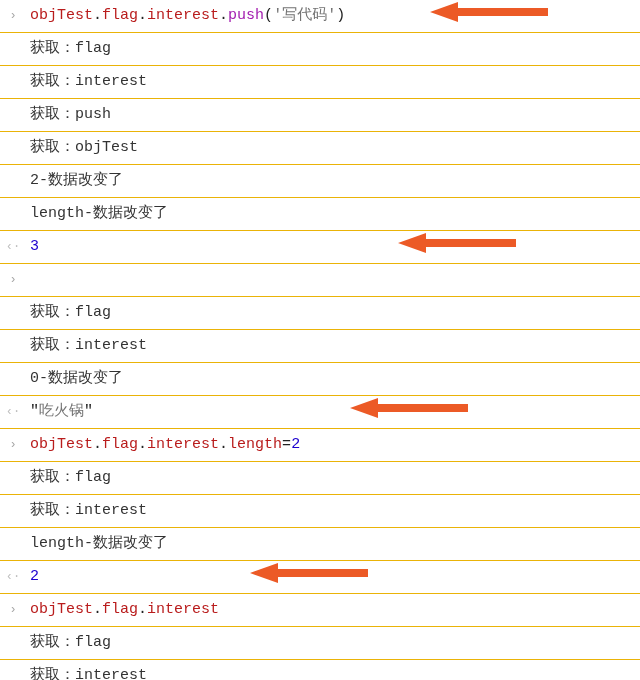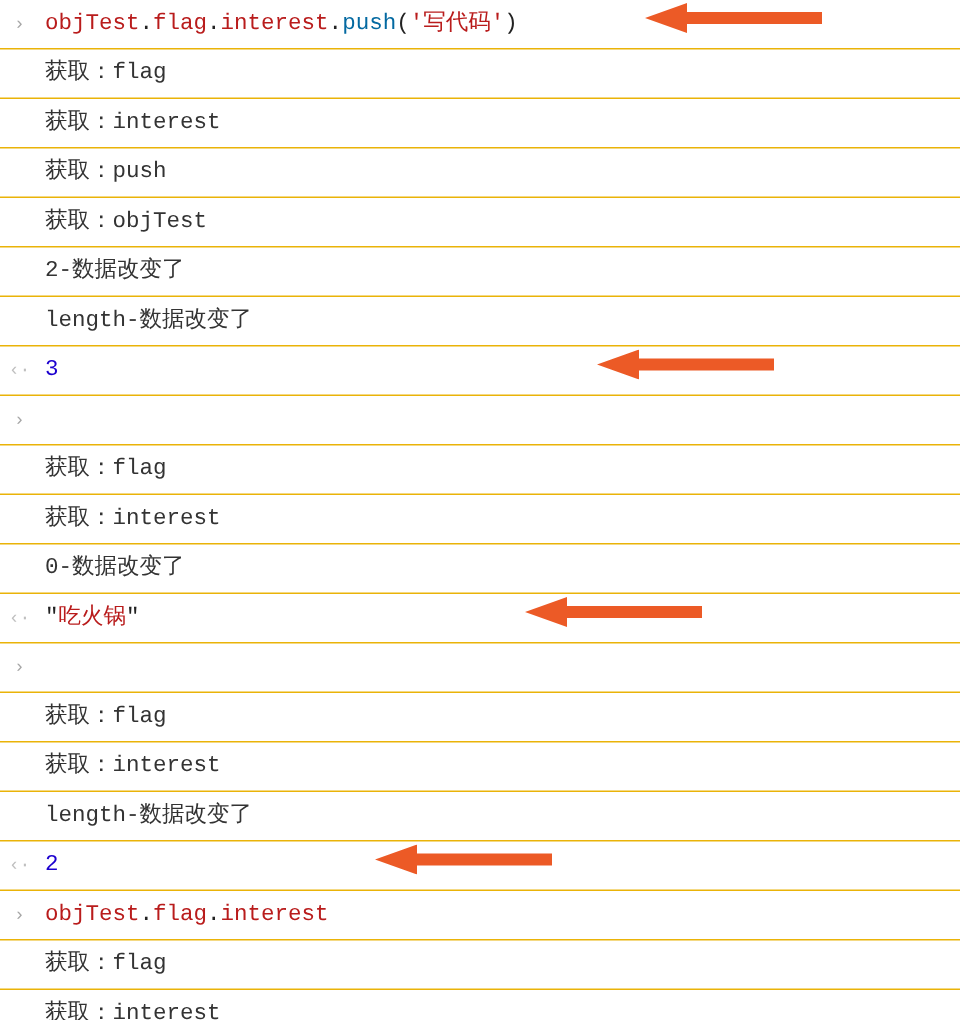--- a/index.html
+++ b/index.html
@@ -6,23 +6,23 @@
   .console{width:640px;}
   .row{display:flex;align-items:flex-start;border-top:1px solid #eab308;padding:5px 0 5px 2px;position:relative;line-height:22px;min-height:22px;}
   .row.first{border-top:none;}
   .gutter{flex:0 0 22px;width:22px;display:flex;align-items:center;justify-content:center;font-size:12px;color:#bbb;user-select:none;}
   .gutter.in{color:#a6a6a6;}
   .gutter.out{color:#bfbfbf;}
   .content{flex:1 1 auto;white-space:pre;padding-left:6px;}
   
   .t-ident{color:#b91c1c;}
   .t-dot{color:#222;}
-  .t-func{color:#0369a1;}
+  .t-func{color:#a21caf;}
   .t-paren{color:#222;}
-  .t-str{color:#b91c1c;text-align:center;}   
+  .t-str{color:#737373;text-align:center;}   
   .t-num{color:#1c00cf;}   
   .t-brkt{color:#222;}
   .t-op{color:#222;}
   .t-log{color:#333;}
   .t-quote{color:#222;}
   
   .arrow{position:absolute;top:2px;width:120px;height:20px;pointer-events:none;}
   .arrow svg{width:120px;height:20px;display:block;}
 </style>
 </head>
@@ -90,20 +90,21 @@
       <div class="gutter out">‹·</div>
       <div class="content"><span class="t-quote">"</span><span class="t-str">吃火锅</span><span class="t-quote">"</span></div>
       <div class="arrow" style="left: 350px;">
         <svg viewBox="0 0 120 20">
           <use href="#arrow-shape"></use>
         </svg>
       </div>
     </div>
     <div class="row">
       <div class="gutter in">›</div>
+      <div class="content"><span class="t-ident">objTest</span><span class="t-dot">.</span><span class="t-ident">flag</span><span class="t-dot">.</span><span class="t-ident">interest</span><span class="t-dot">.</span><span class="t-ident">length</span><span class="t-op">=</span><span class="t-num">2</span></div>
     </div>
     <div class="row">
       <div class="gutter"></div>
       <div class="content"><span class="t-log">获取：flag</span></div>
     </div>
     <div class="row">
       <div class="gutter"></div>
       <div class="content"><span class="t-log">获取：interest</span></div>
     </div>
     <div class="row">

